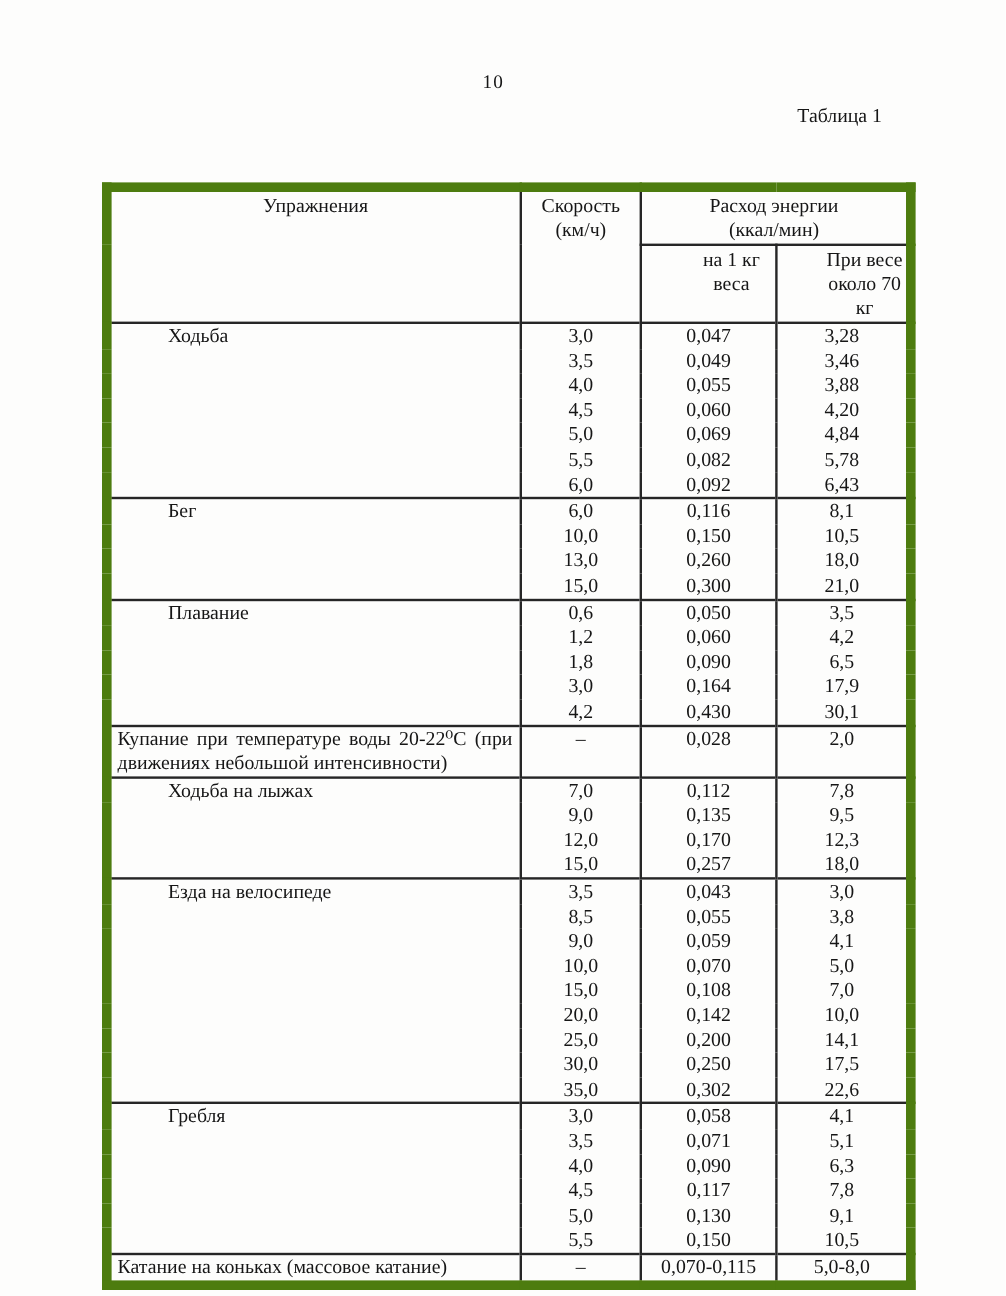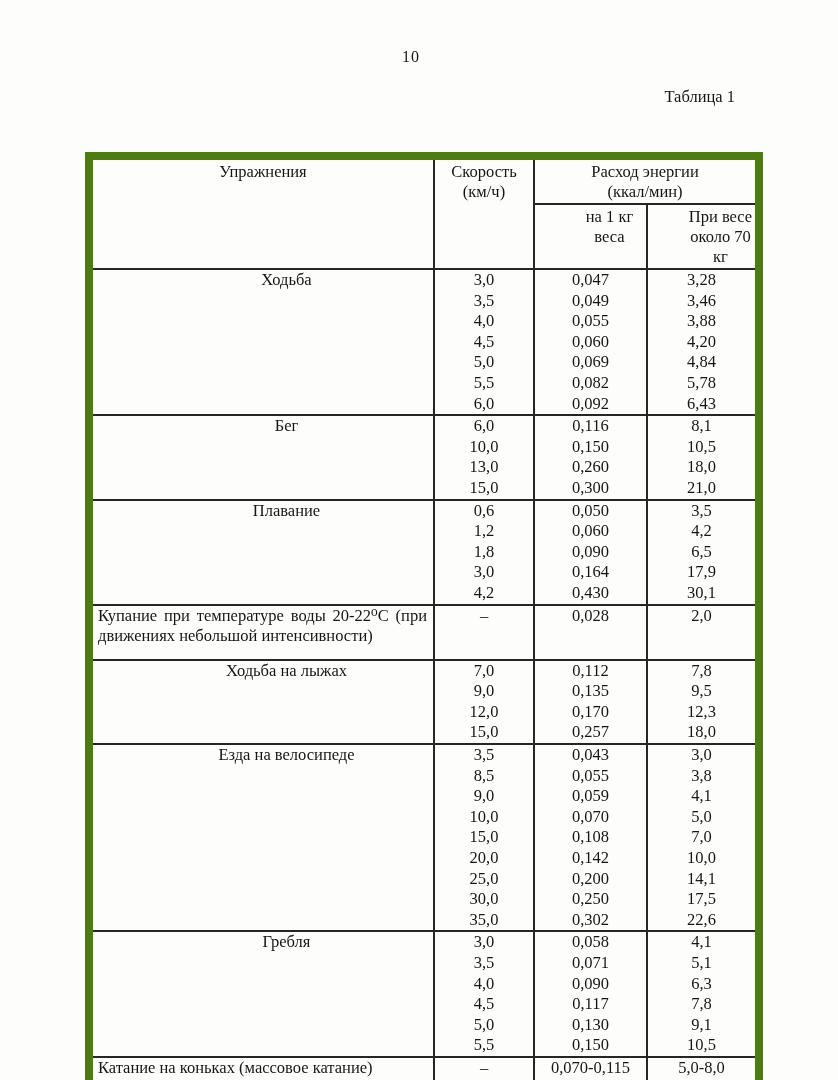--- a/index.html
+++ b/index.html
@@ -5,21 +5,21 @@
   html,body{margin:0;padding:0;background:#ffffff;}
   .page{
     position:relative;
     width:838px;height:1080px;
     background:#fdfdfc;
     font-family:"Liberation Serif","DejaVu Serif",serif;
     color:#161616;
     overflow:hidden;
   }
   .page-number{
-    position:absolute;top:48px;left:0;width:822px;
+    position:absolute;top:60px;left:0;width:822px;
     text-align:center;font-size:16px;letter-spacing:1px;
   }
   .table-label{
     position:absolute;top:87px;right:103px;
     font-size:16.5px;
   }
   .doc-title{
     position:absolute;top:107px;left:85px;width:670px;
     text-align:center;font-size:17px;line-height:22px;
   }
@@ -48,25 +48,25 @@
   th.b-l, td.c-sp, td.c-kg, td.c-70{border-left:2px solid #262626;}
   th.b-b{border-bottom:2px solid #262626;}
   thead{border-bottom:2px solid #262626;}
   tbody.group{border-top:2px solid #262626;}
   td{
     text-align:center;
     vertical-align:top;
     line-height:20.6px;
     padding:0;
   }
-  td.c-ex{text-align:center;padding-left:47px;}
+  td.c-ex{text-align:left;padding-left:47px;}
   td.c-ex.left{
     text-align:justify;
     text-align-last:auto;
-    padding:0 6px 12px 5px;
+    padding:0 6px 0 5px;
   }
 </style>
 </head>
 <body>
 
 <div class="page">
 
   <div class="page-number">10</div>
 
   <div class="table-label">Таблица 1</div>

